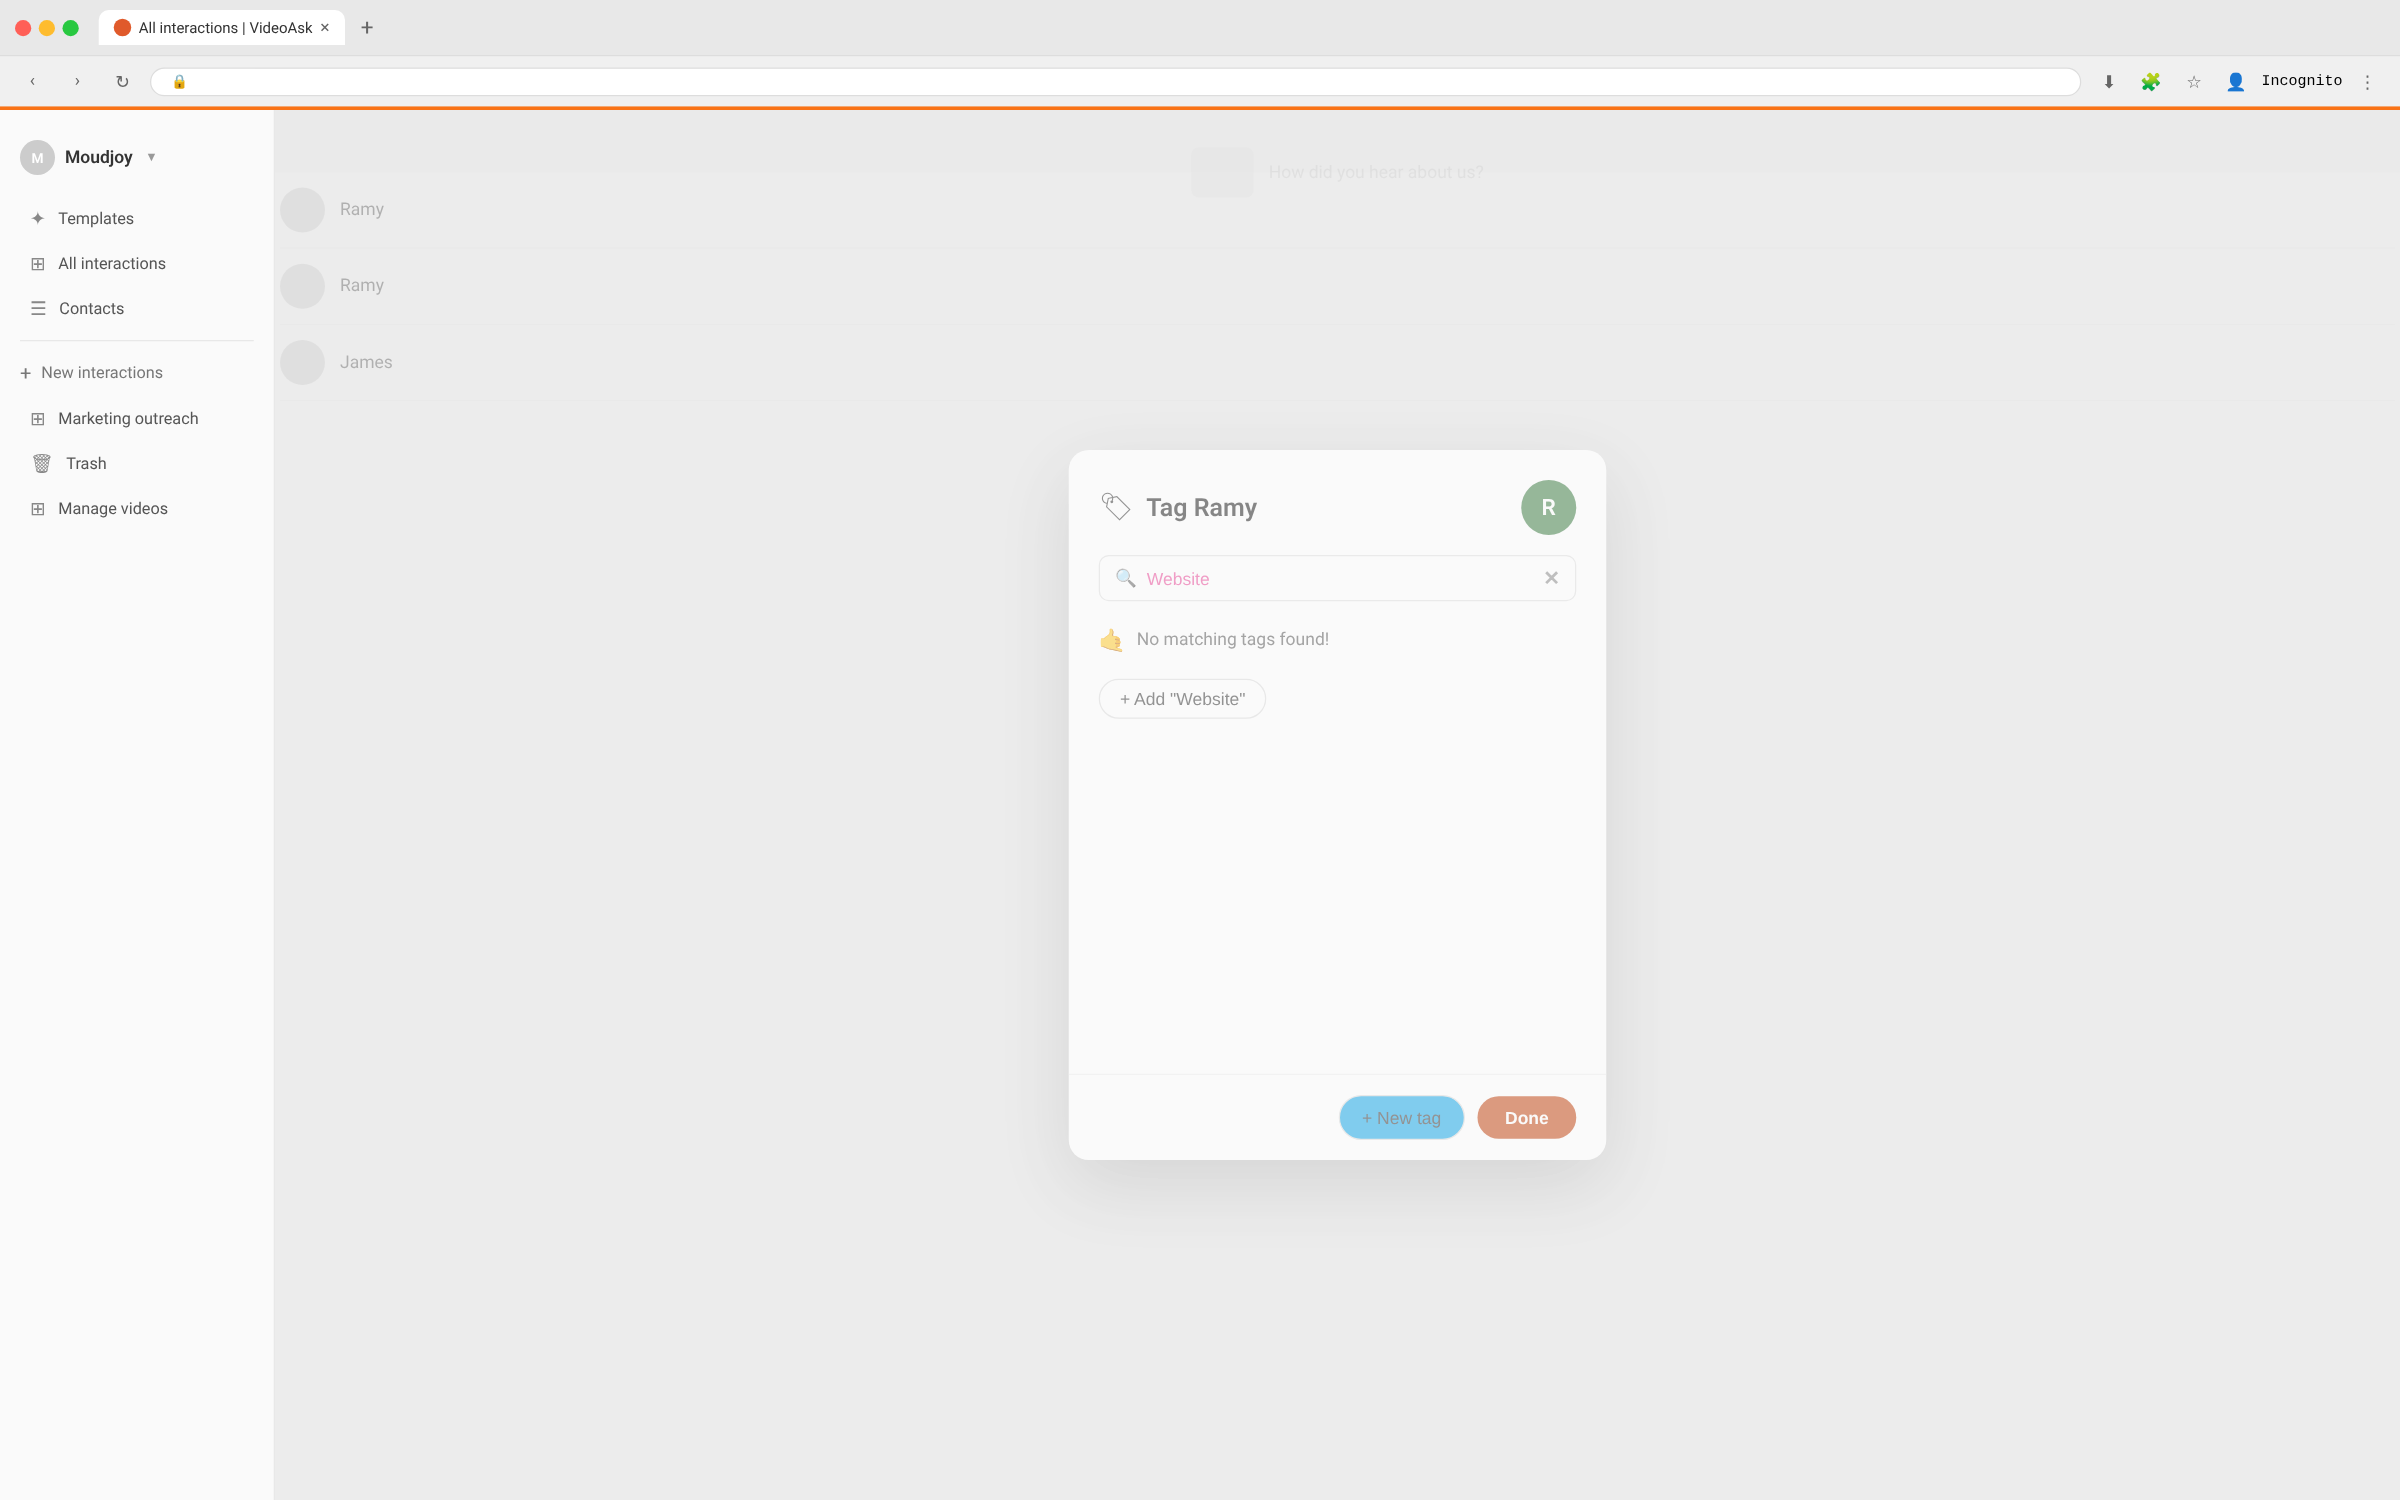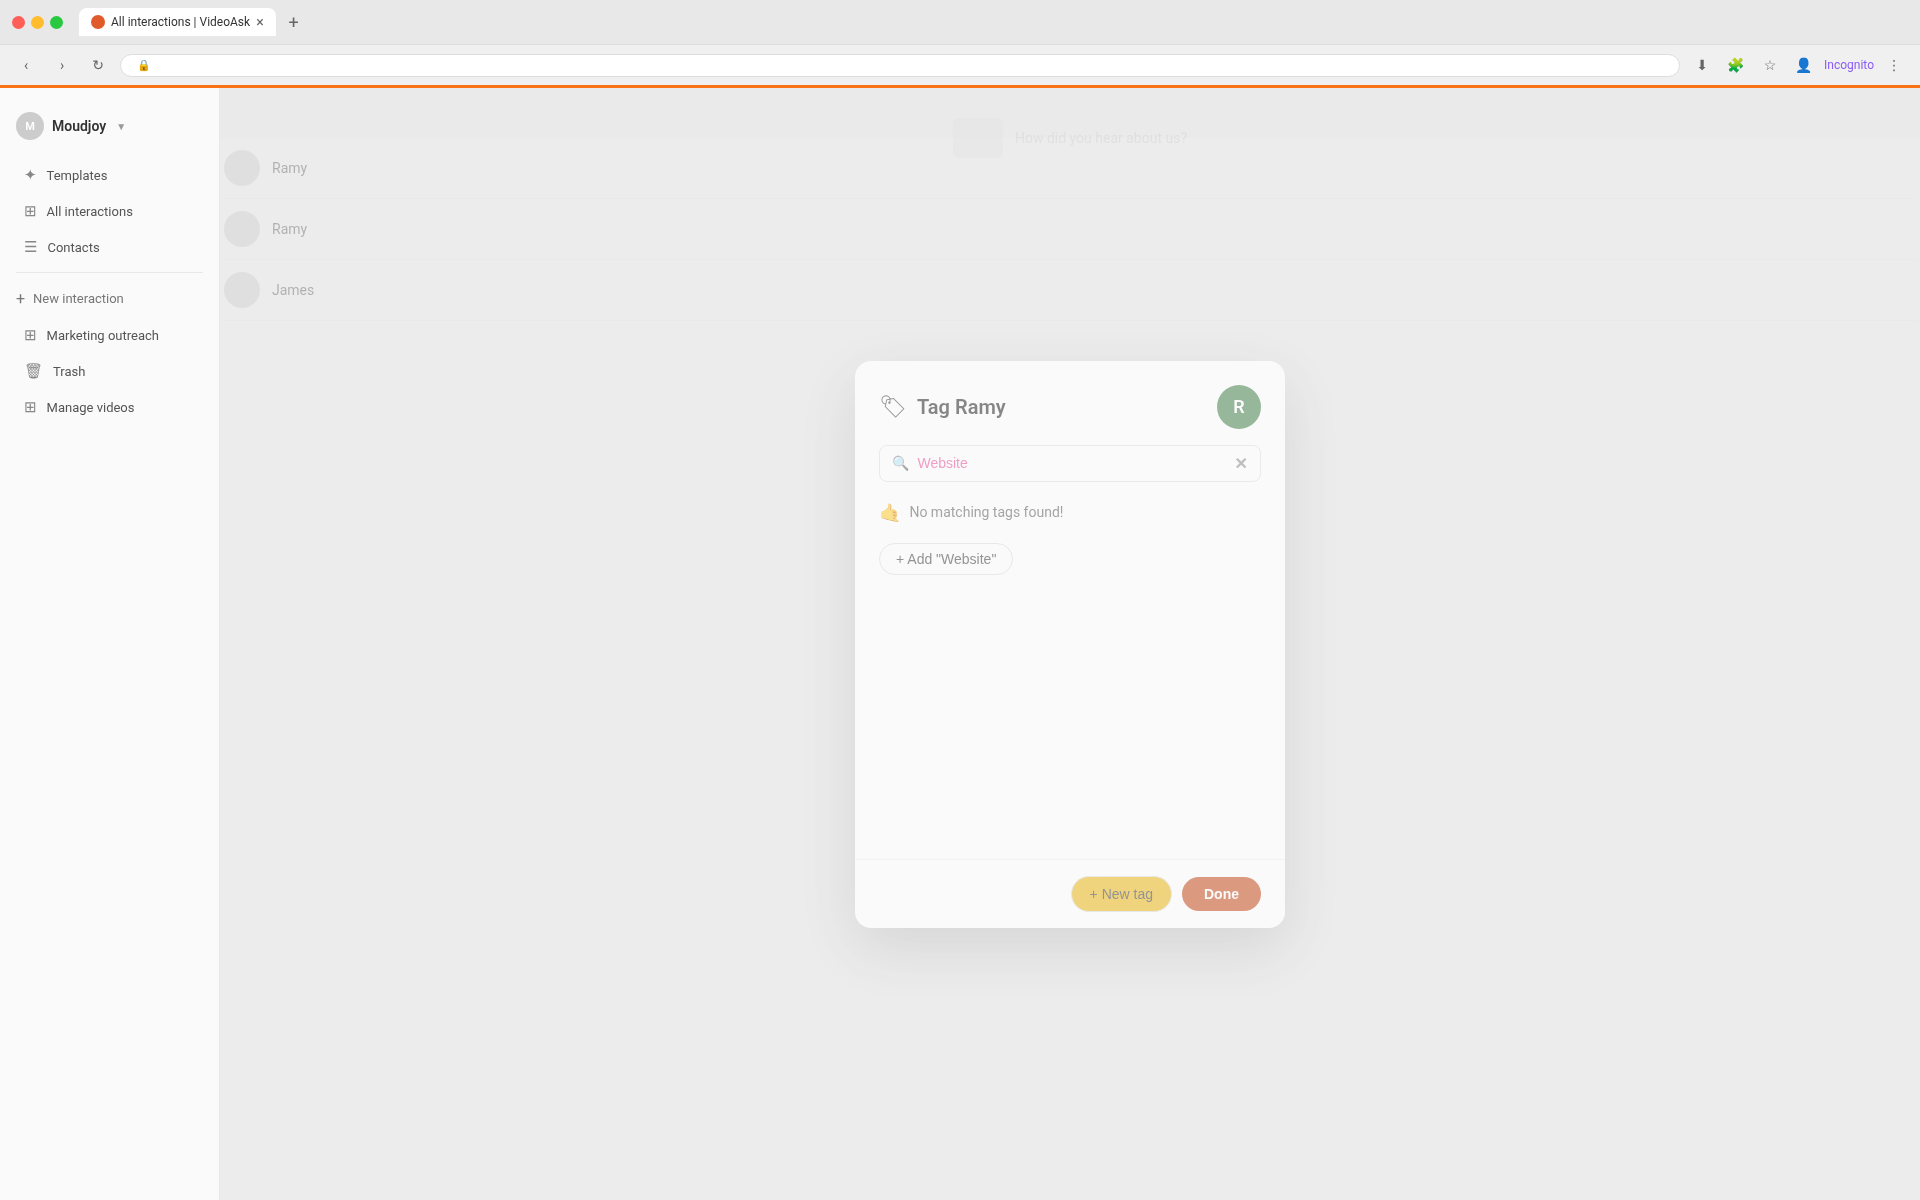--- a/index.html
+++ b/index.html
@@ -331,21 +331,21 @@
     }
     .modal-footer {
       display: flex;
       align-items: center;
       justify-content: flex-end;
       gap: 10px;
       padding: 16px 24px;
       border-top: 1px solid #f0f0f0;
     }
     .btn-new-tag {
-      background: #eab308;
+      background: #0ea5e9;
       border: 1.5px solid #ddd;
       border-radius: 20px;
       padding: 9px 18px;
       font-size: 14px;
       color: #333;
       cursor: pointer;
       font-weight: 500;
     }
     .btn-done {
       background: #c2410c;
@@ -398,21 +398,21 @@
     <div class="nav-btn">›</div>
     <div class="nav-btn">↻</div>
     <div class="address-bar">
       <span class="lock-icon">🔒</span>
     </div>
     <div class="toolbar-icons">
       <div class="toolbar-icon">⬇</div>
       <div class="toolbar-icon">🧩</div>
       <div class="toolbar-icon">☆</div>
       <div class="toolbar-icon">👤</div>
-      <span style="font-size:12px;color:#8b5cf6;">Incognito</span>
+      <span style="font-size:12px;color:#000000;font-family:Liberation Mono, monospace;">Incognito</span>
       <div class="toolbar-icon">⋮</div>
     </div>
   </div>
 </div>
 
 <div class="app-bg">
 
   <div class="sidebar">
     <div class="sidebar-org">
       <div class="org-avatar">M</div>
@@ -427,21 +427,21 @@
       <span class="si-icon">⊞</span>
       <span>All interactions</span>
     </div>
     <div class="sidebar-item">
       <span class="si-icon">☰</span>
       <span>Contacts</span>
     </div>
     <div class="sidebar-divider"></div>
     <div class="sidebar-new-btn">
       <span style="font-size:16px;">+</span>
-      <span>New interaction</span>
+      <span>New interactions</span>
     </div>
     <div class="sidebar-item">
       <span class="si-icon">⊞</span>
       <span>Marketing outreach</span>
     </div>
     <div class="sidebar-item">
       <span class="si-icon">🗑</span>
       <span>Trash</span>
     </div>
     <div class="sidebar-item">

